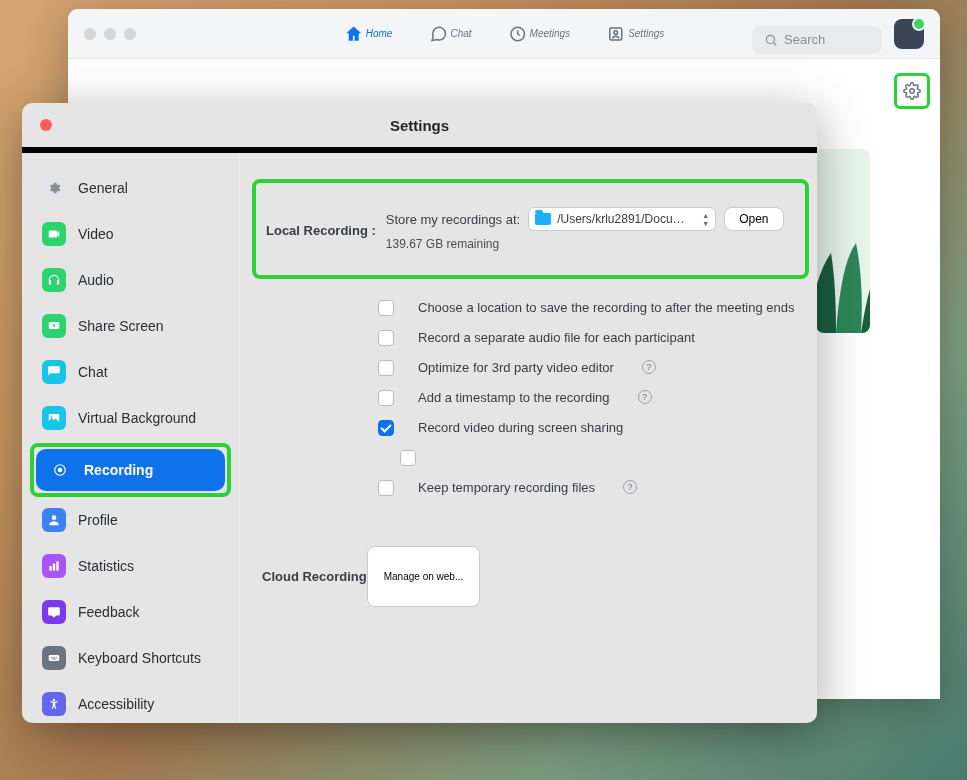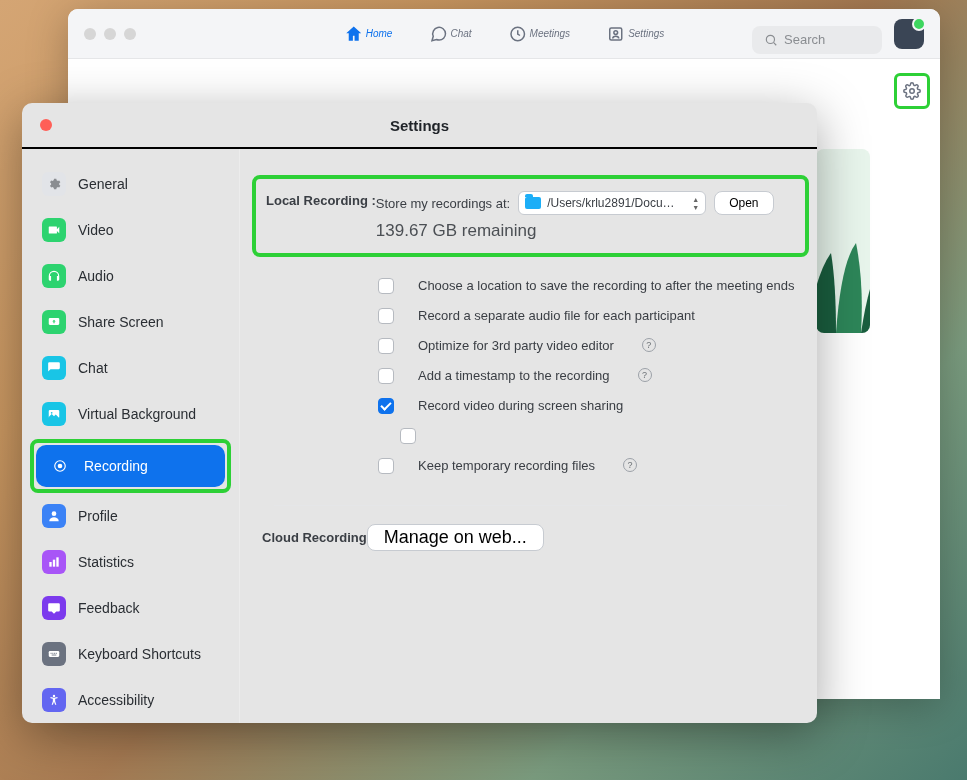--- a/index.html
+++ b/index.html
@@ -92,55 +92,55 @@
   position: relative;
 }
 .settings-close {
   position: absolute; left: 18px; top: 16px;
   width: 12px; height: 12px; border-radius: 50%;
   background: #ff5f57;
 }
 .settings-title { font-size: 15px; font-weight: 600; color: #1f2328; }
 .settings-body {
   display: flex; flex: 1; overflow: hidden;
-  border-top: 2px solid #000000;
+  border-top: 6px solid #000000;
 }
 .settings-sidebar {
   width: 218px;
   padding: 14px 8px;
   border-right: 1px solid #ececec;
 }
 .sidebar-item {
   display: flex; align-items: center; gap: 12px;
   padding: 9px 12px; border-radius: 10px;
   cursor: pointer; font-size: 14px; color: #2a2e33;
   margin-bottom: 4px;
 }
 .sidebar-item.active {
-  background: #0e72ed; color: #fff;
+  background: #0e72ed; color: #fff; font-weight: bold;
 }
 .sidebar-icon {
   width: 24px; height: 24px; border-radius: 6px;
   display: flex; align-items: center; justify-content: center;
   flex-shrink: 0;
 }
 .sidebar-highlight-wrap {
   border: 4px solid #2dd036; border-radius: 8px;
   padding: 2px; margin: 2px 0;
 }
 .sidebar-highlight-wrap .sidebar-item { margin-bottom: 0; }
 
 .settings-content {
   flex: 1; padding: 26px 8px 20px 12px;
   font-size: 13px; color: #3a3e44;
   overflow-y: auto;
 }
 .local-recording-row {
-  display: flex; align-items: flex-start;
-  padding: 12px 10px;
+  display: flex; gap: 10px; align-items: center;
+  padding: 24px 10px;
 }
 .lr-highlight {
   border: 4px solid #2dd036; border-radius: 8px;
 }
 .lr-label { font-weight: 700; font-size: 13px; margin-top: 2px; white-space: nowrap; }
 .lr-body { flex: 1; }
 .lr-line1 { display: flex; align-items: center; gap: 8px; }
 .lr-store { font-size: 13px; }
 .path-select {
   display: flex; align-items: center; gap: 6px;
@@ -149,21 +149,21 @@
   max-width: 188px; height: 24px;
 }
 .path-select .folder { width: 16px; height: 12px; background: #1caef7; border-radius: 2px; position: relative; flex-shrink: 0; }
 .path-select .folder::before { content:''; position:absolute; top:-3px; left:0; width:8px; height:3px; background:#1caef7; border-radius:2px 2px 0 0;}
 .path-text { white-space: nowrap; overflow: hidden; text-overflow: ellipsis; flex: 1; }
 .stepper { display: flex; flex-direction: column; gap: 1px; font-size: 7px; color: #666; margin-left: 2px; }
 .open-btn {
   background: #fff; border: 1px solid #c7cbd1; border-radius: 8px;
   padding: 4px 14px; font-size: 12px; cursor: pointer;
 }
-.lr-remaining { font-size: 17px; color: #4b4f54; margin-top: 6px; }
+.lr-remaining { font-size: 12px; color: #4b4f54; margin-top: 6px; }
 
 .options-block { margin: 14px 0 24px 126px; }
 .checkbox-row {
   display: flex; gap: 24px;
   padding: 7px 0; font-size: 13px;
 }
 .checkbox-row.indent { margin-left: 22px; }
 .chk {
   width: 16px; height: 16px; border: 1.5px solid #b6bac0; border-radius: 4px;
   background: #fff; flex-shrink: 0;
@@ -182,21 +182,21 @@
 }
 
 .divider { height: 1px; background: #e5e6e8; margin: 6px 22px 18px 22px; }
 .cloud-row {
   display: flex; align-items: center; 
   padding: 0 10px;
 }
 .cloud-label { font-weight: 700; font-size: 13px; }
 .manage-btn {
   background: #fff; border: 1px solid #c7cbd1; border-radius: 8px;
-  padding: 2px 16px; font-size: 18px; cursor: pointer;
+  padding: 24px 16px; font-size: 10px; cursor: pointer;
 }
 .plant-shape{position:absolute;bottom:0;left:-30px;width:120px;height:120px;}
 </style>
 </head>
 <body>
 
 <div class="main-window">
   <div class="main-titlebar">
     <div class="traffic-lights">
       <div class="traffic-light"></div>

